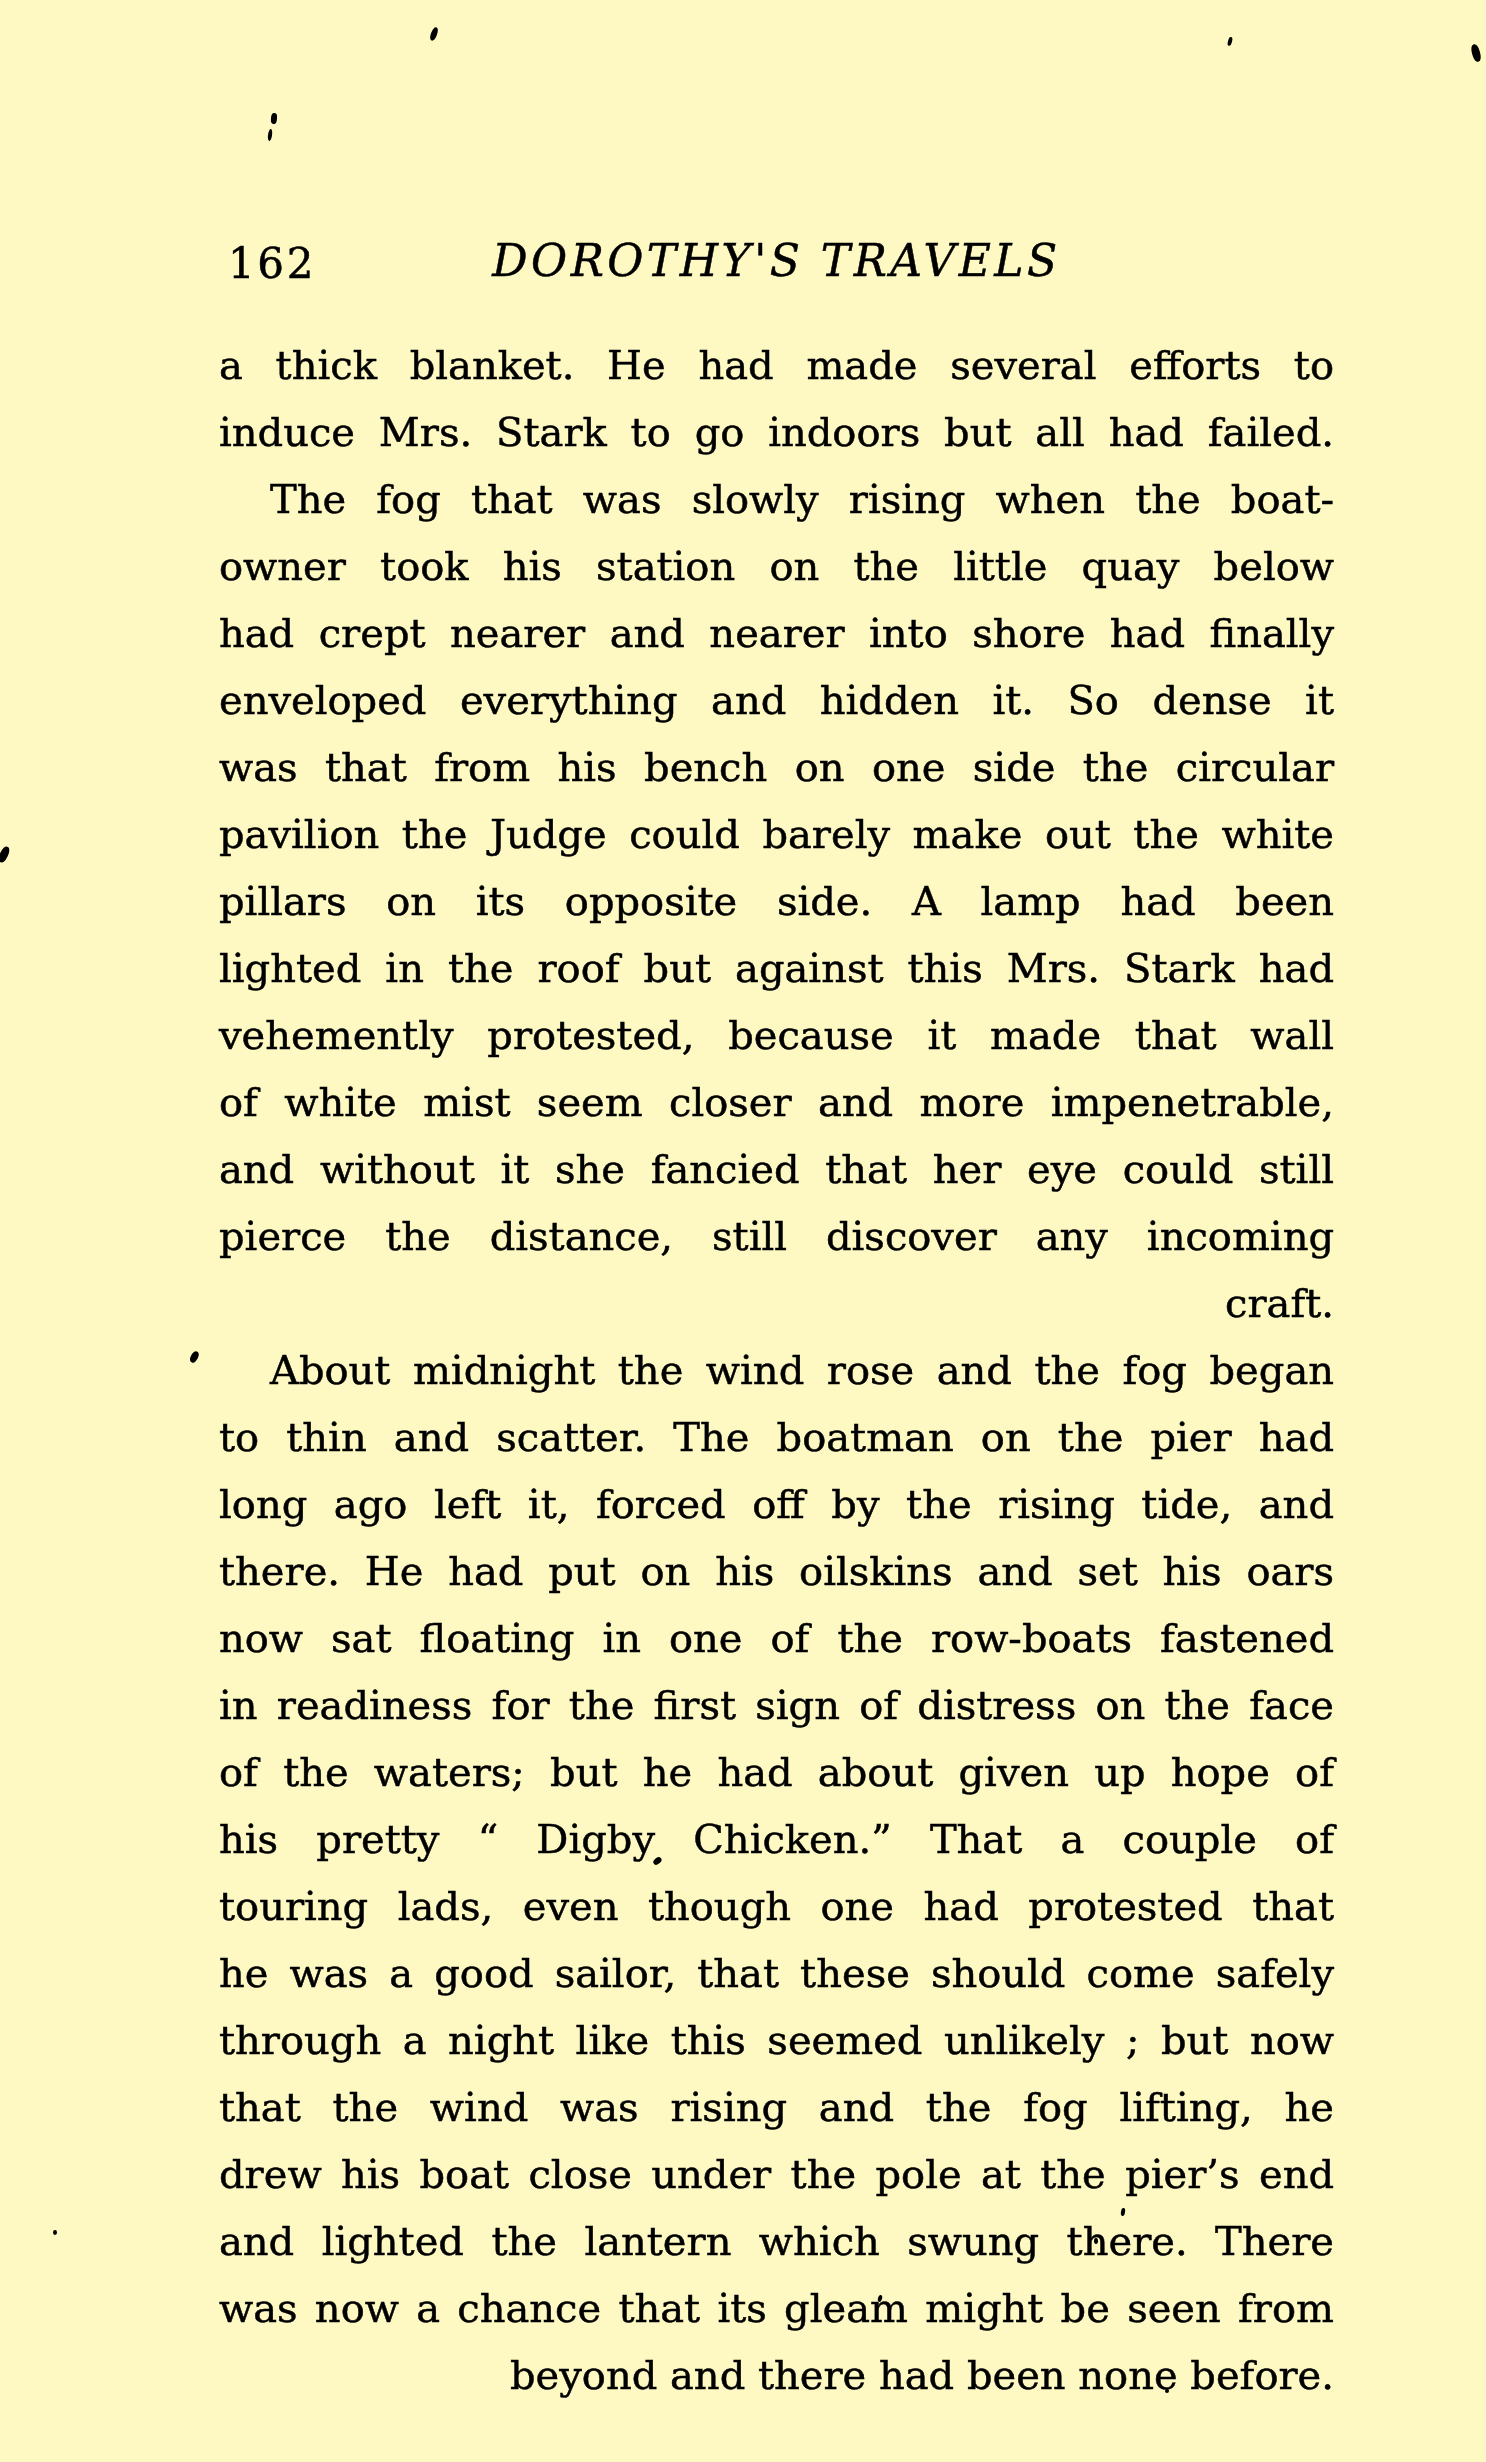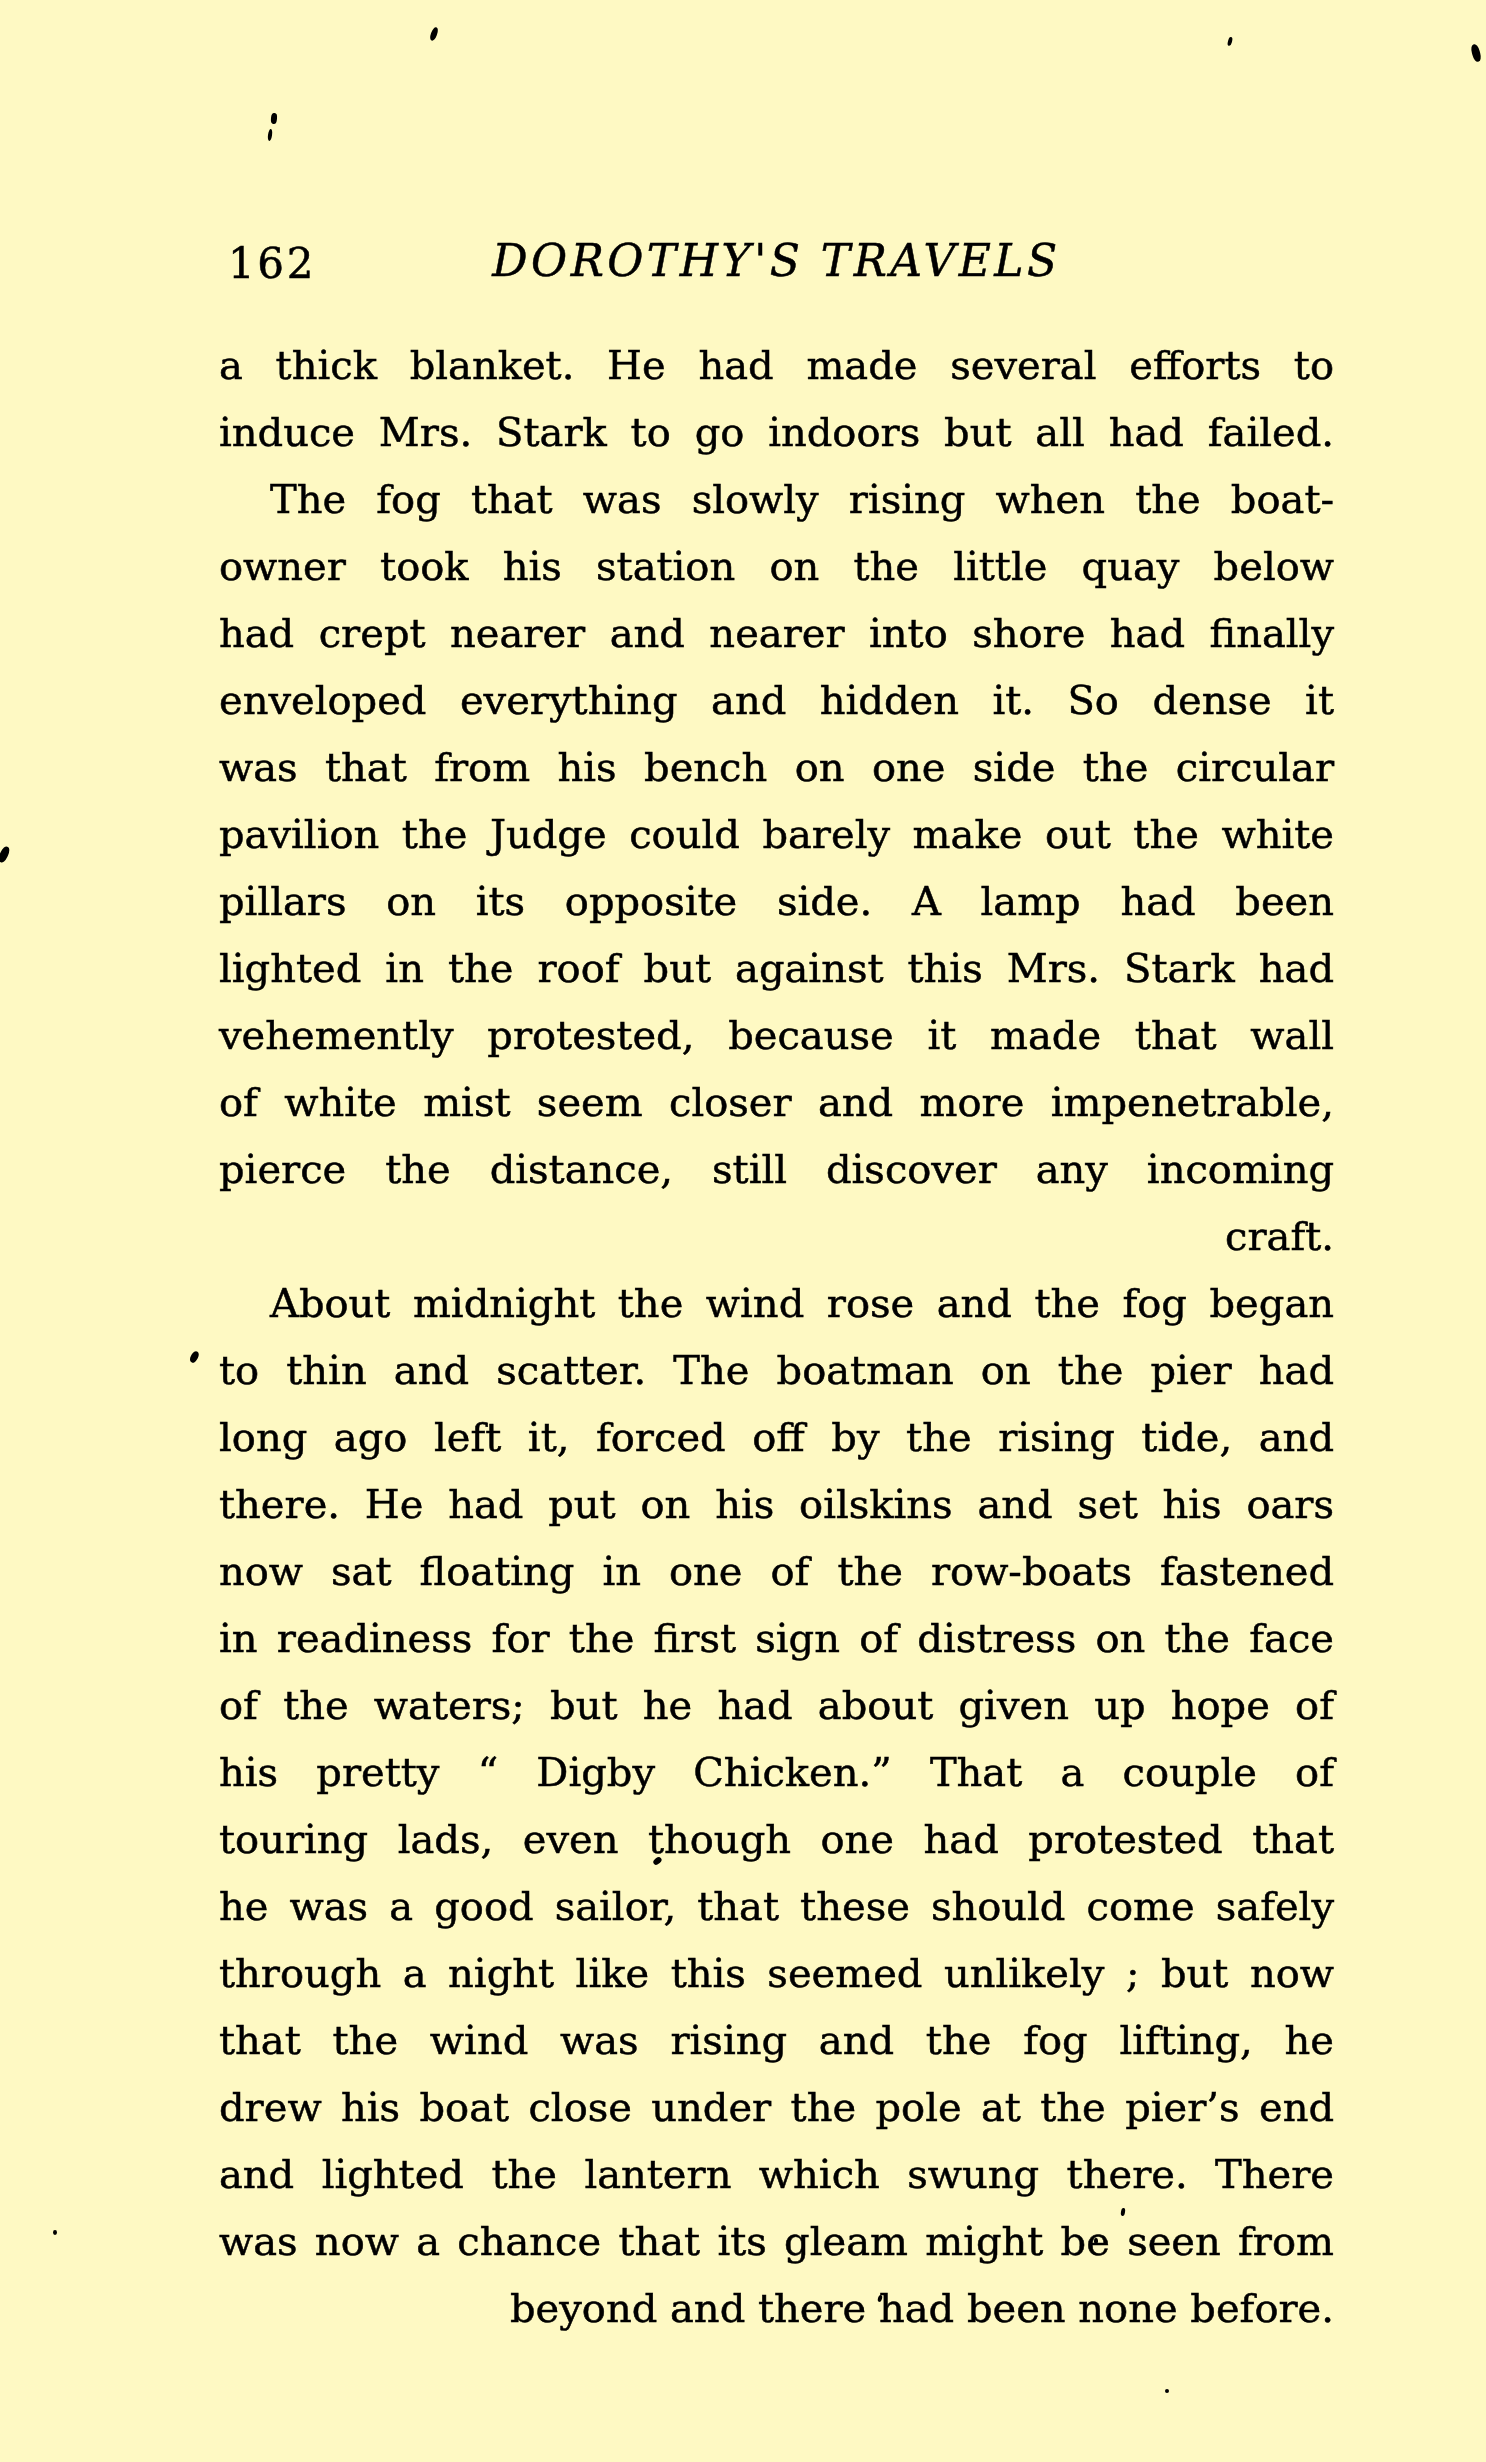--- a/index.html
+++ b/index.html
@@ -80,20 +80,21 @@
       <div class="bline indent">The fog that was slowly rising when the boat-</div>
       <div class="bline">owner took his station on the little quay below</div>
       <div class="bline">had crept nearer and nearer into shore had finally</div>
       <div class="bline">enveloped everything and hidden it.  So dense it</div>
       <div class="bline">was that from his bench on one side the circular</div>
       <div class="bline">pavilion the Judge could barely make out the white</div>
       <div class="bline">pillars on its opposite side.  A lamp had been</div>
       <div class="bline">lighted in the roof but against this Mrs. Stark had</div>
       <div class="bline">vehemently protested, because it made that wall</div>
       <div class="bline">of white mist seem closer and more impenetrable,</div>
+      <div class="bline">and without it she fancied that her eye could still</div>
       <div class="bline">pierce the distance, still discover any incoming</div>
       <div class="bline end">craft.</div>
       <div class="bline indent">About midnight the wind rose and the fog began</div>
       <div class="bline">to thin and scatter.  The boatman on the pier had</div>
       <div class="bline">long ago left it, forced off by the rising tide, and</div>
       <div class="bline">there.  He had put on his oilskins and set his oars</div>
       <div class="bline">now sat floating in one of the row-boats fastened</div>
       <div class="bline">in readiness for the first sign of distress on the face</div>
       <div class="bline">of the waters; but he had about given up hope of</div>
       <div class="bline">his pretty “ Digby Chicken.”  That a couple of</div>

